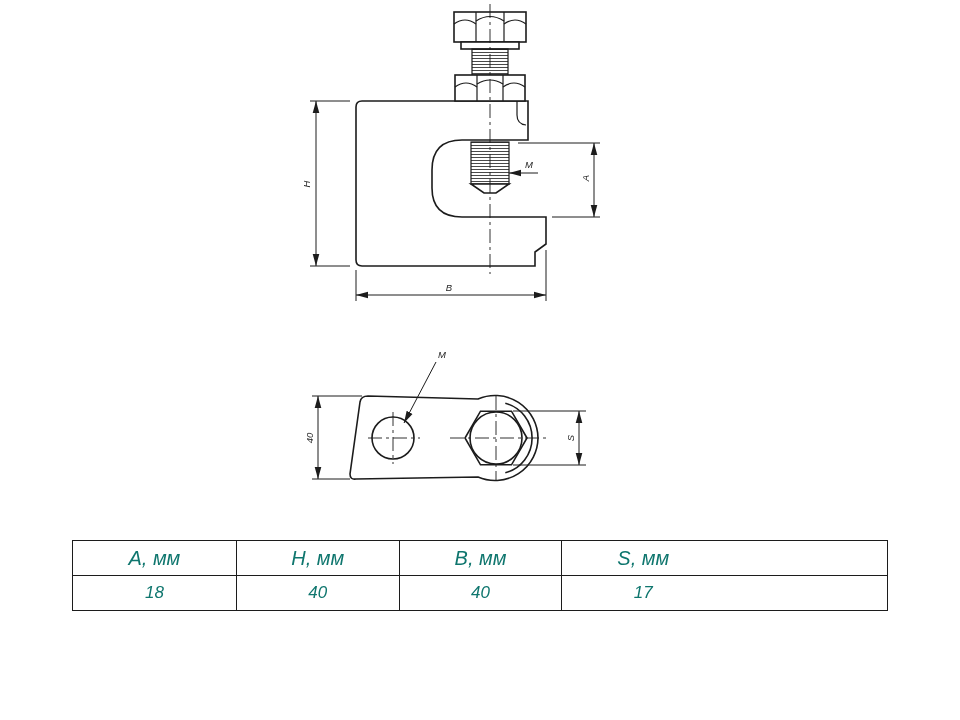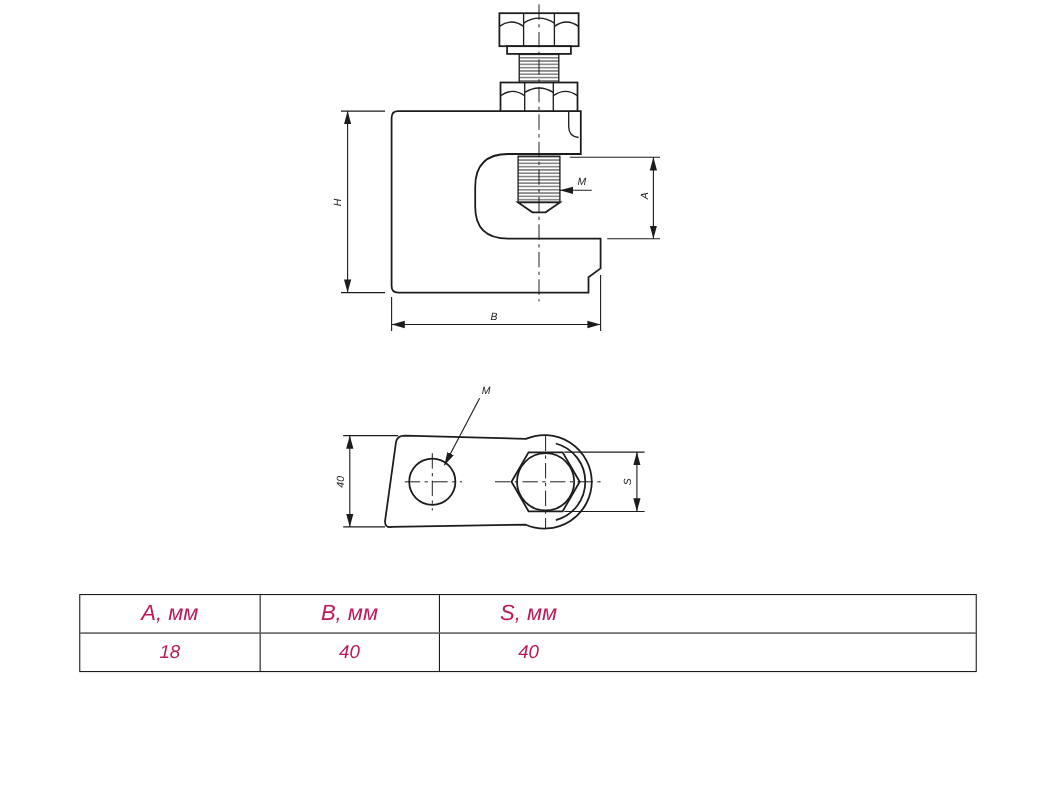--- a/index.html
+++ b/index.html
@@ -18,21 +18,21 @@
   .sm{font-size:9.5px;}
 
   .dim-table{
     position:absolute;left:72px;top:540px;width:816px;
     border:1.6px solid #1c1c1c;background:#fff;box-sizing:border-box;
   }
   .trow{display:grid;grid-template-columns:repeat(5,1fr);}
   .trow + .trow{border-top:1.3px solid #1c1c1c;}
   .tcell{
     height:34px;display:flex;align-items:center;justify-content:center;
-    font-style:italic;font-size:20px;color:#be185d;
+    font-style:italic;font-size:20px;color:#0f766e;
     border-left:1.3px solid #1c1c1c;box-sizing:border-box;
   }
   .tcell:first-child{border-left:none;}
   .vals .tcell{font-size:17px;}
 </style>
 </head>
 <body>
 
 <svg id="drawing" width="960" height="530" viewBox="0 0 960 530">
   <defs>
@@ -140,21 +140,23 @@
       <line class="thin" x1="513" y1="465" x2="586" y2="465"></line>
       <line class="dimline" x1="579" y1="411" x2="579" y2="465" marker-start="url(#arr)" marker-end="url(#arr)"></line>
       <text class="dim sm" x="574" y="438" transform="rotate(-90 574 438)">S</text>
     </g>
   </g>
 </svg>
 
 <div class="dim-table">
   <div class="trow hdrs">
     <div class="tcell">A, мм</div>
+    <div class="tcell">H, мм</div>
     <div class="tcell">B, мм</div>
     <div class="tcell">S, мм</div>
   </div>
   <div class="trow vals">
     <div class="tcell">18</div>
     <div class="tcell">40</div>
     <div class="tcell">40</div>
+    <div class="tcell">17</div>
   </div>
 </div>
 
 </body></html>

